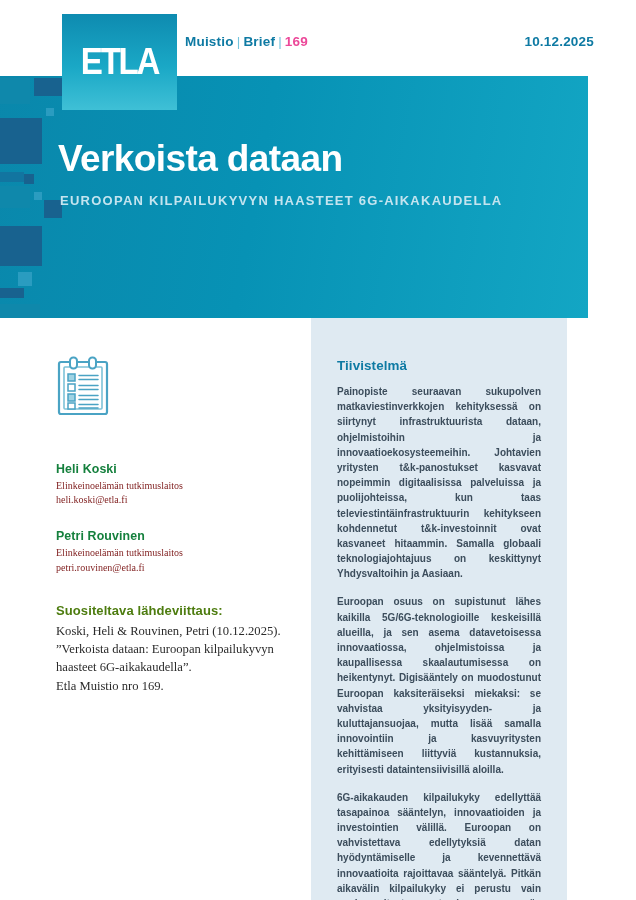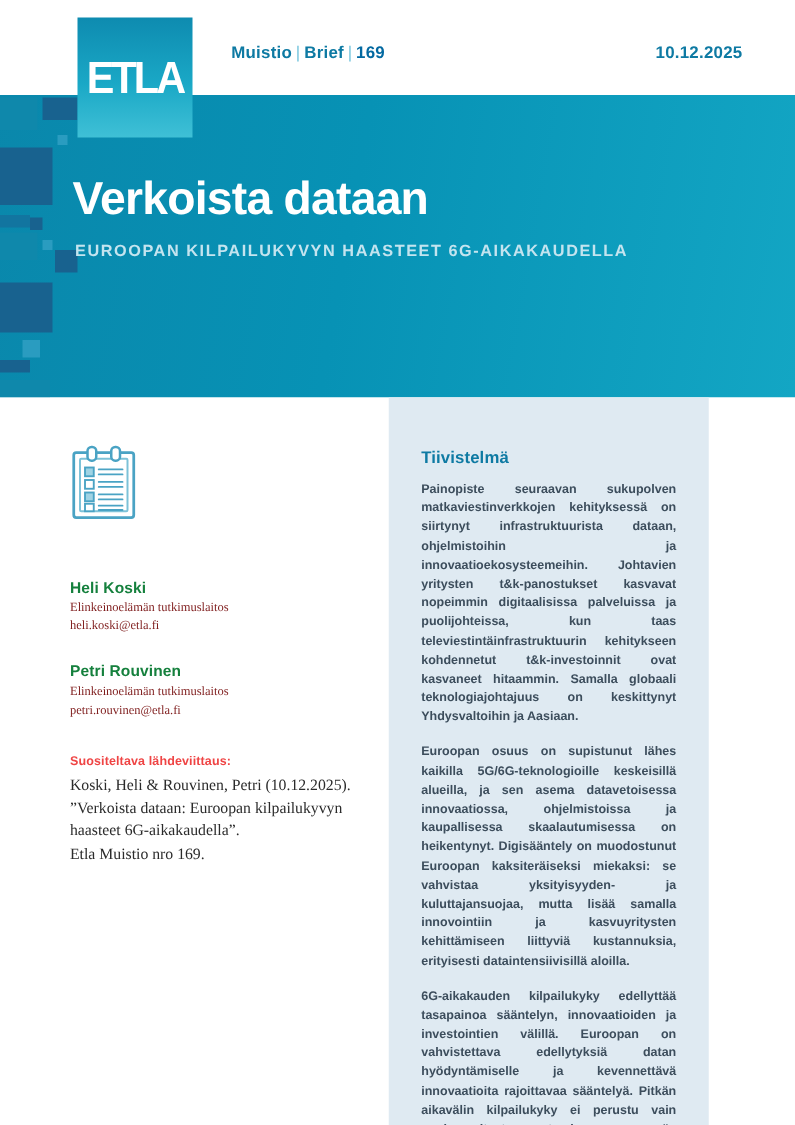--- a/index.html
+++ b/index.html
@@ -32,37 +32,37 @@
     letter-spacing: 0.2px;
     white-space: nowrap;
     color: #0e7aa3;
   }
   .meta-line .sep {
     color: #74c4dd;
     font-weight: normal;
     padding: 0 3px;
   }
   .meta-line .num {
-    color: #0369a1;
+    color: #ec4899;
   }
   .pub-date {
     position: absolute;
     right: 42px; top: 34px;
     font-size: 13.5px;
     font-weight: bold;
     color: #0e7aa3;
     letter-spacing: 0.2px;
     white-space: nowrap;
   }
 
   
   .header-band {
     position: absolute;
     left: 0; top: 0;
-    width: 636px; height: 318px;
+    width: 588px; height: 318px;
     background: linear-gradient(100deg, #0a87ab 0%, #0792b5 45%, #13a6c4 100%);
     overflow: hidden;
     z-index: 1;
   }
 
   
   .deco {
     position: absolute;
     left: 0; top: 76px;
     width: 58px; height: 242px;
@@ -74,21 +74,21 @@
     background: #18628f;
   }
   .deco i.light { background: #0f88ab; }
   .deco i.mid   { background: #1275a0; }
   .deco i.pale  { background: #2a9cc0; }
 
   
   .logo {
     position: absolute;
     left: 62px; top: 14px;
-    width: 92px; height: 96px;
+    width: 115px; height: 96px;
     background: linear-gradient(180deg, #0e8bb0 0%, #1aa8c6 55%, #3fc0d6 100%);
     z-index: 7;
   }
   .logo-text {
     position: absolute;
     left: 0; right: 0;
     top: 30px;
     text-align: center;
     color: #ffffff;
     font-size: 36px;
@@ -151,22 +151,22 @@
     margin-bottom: 3px;
     letter-spacing: 0.1px;
   }
   .person-line {
     color: #7f1d1d;
     font-family: "Liberation Serif", serif;
     font-size: 10px;
     line-height: 1.42;
   }
   .cite-head {
-    color: #ef4444;
-    font-size: 10px;
+    color: #4d7c0f;
+    font-size: 13px;
     font-weight: bold;
     margin-top: 28px;
     margin-bottom: 4px;
     letter-spacing: 0.1px;
   }
   .cite-line {
     color: #2b2b2b;
     font-family: "Liberation Serif", serif;
     font-size: 12.6px;
     line-height: 1.45;

